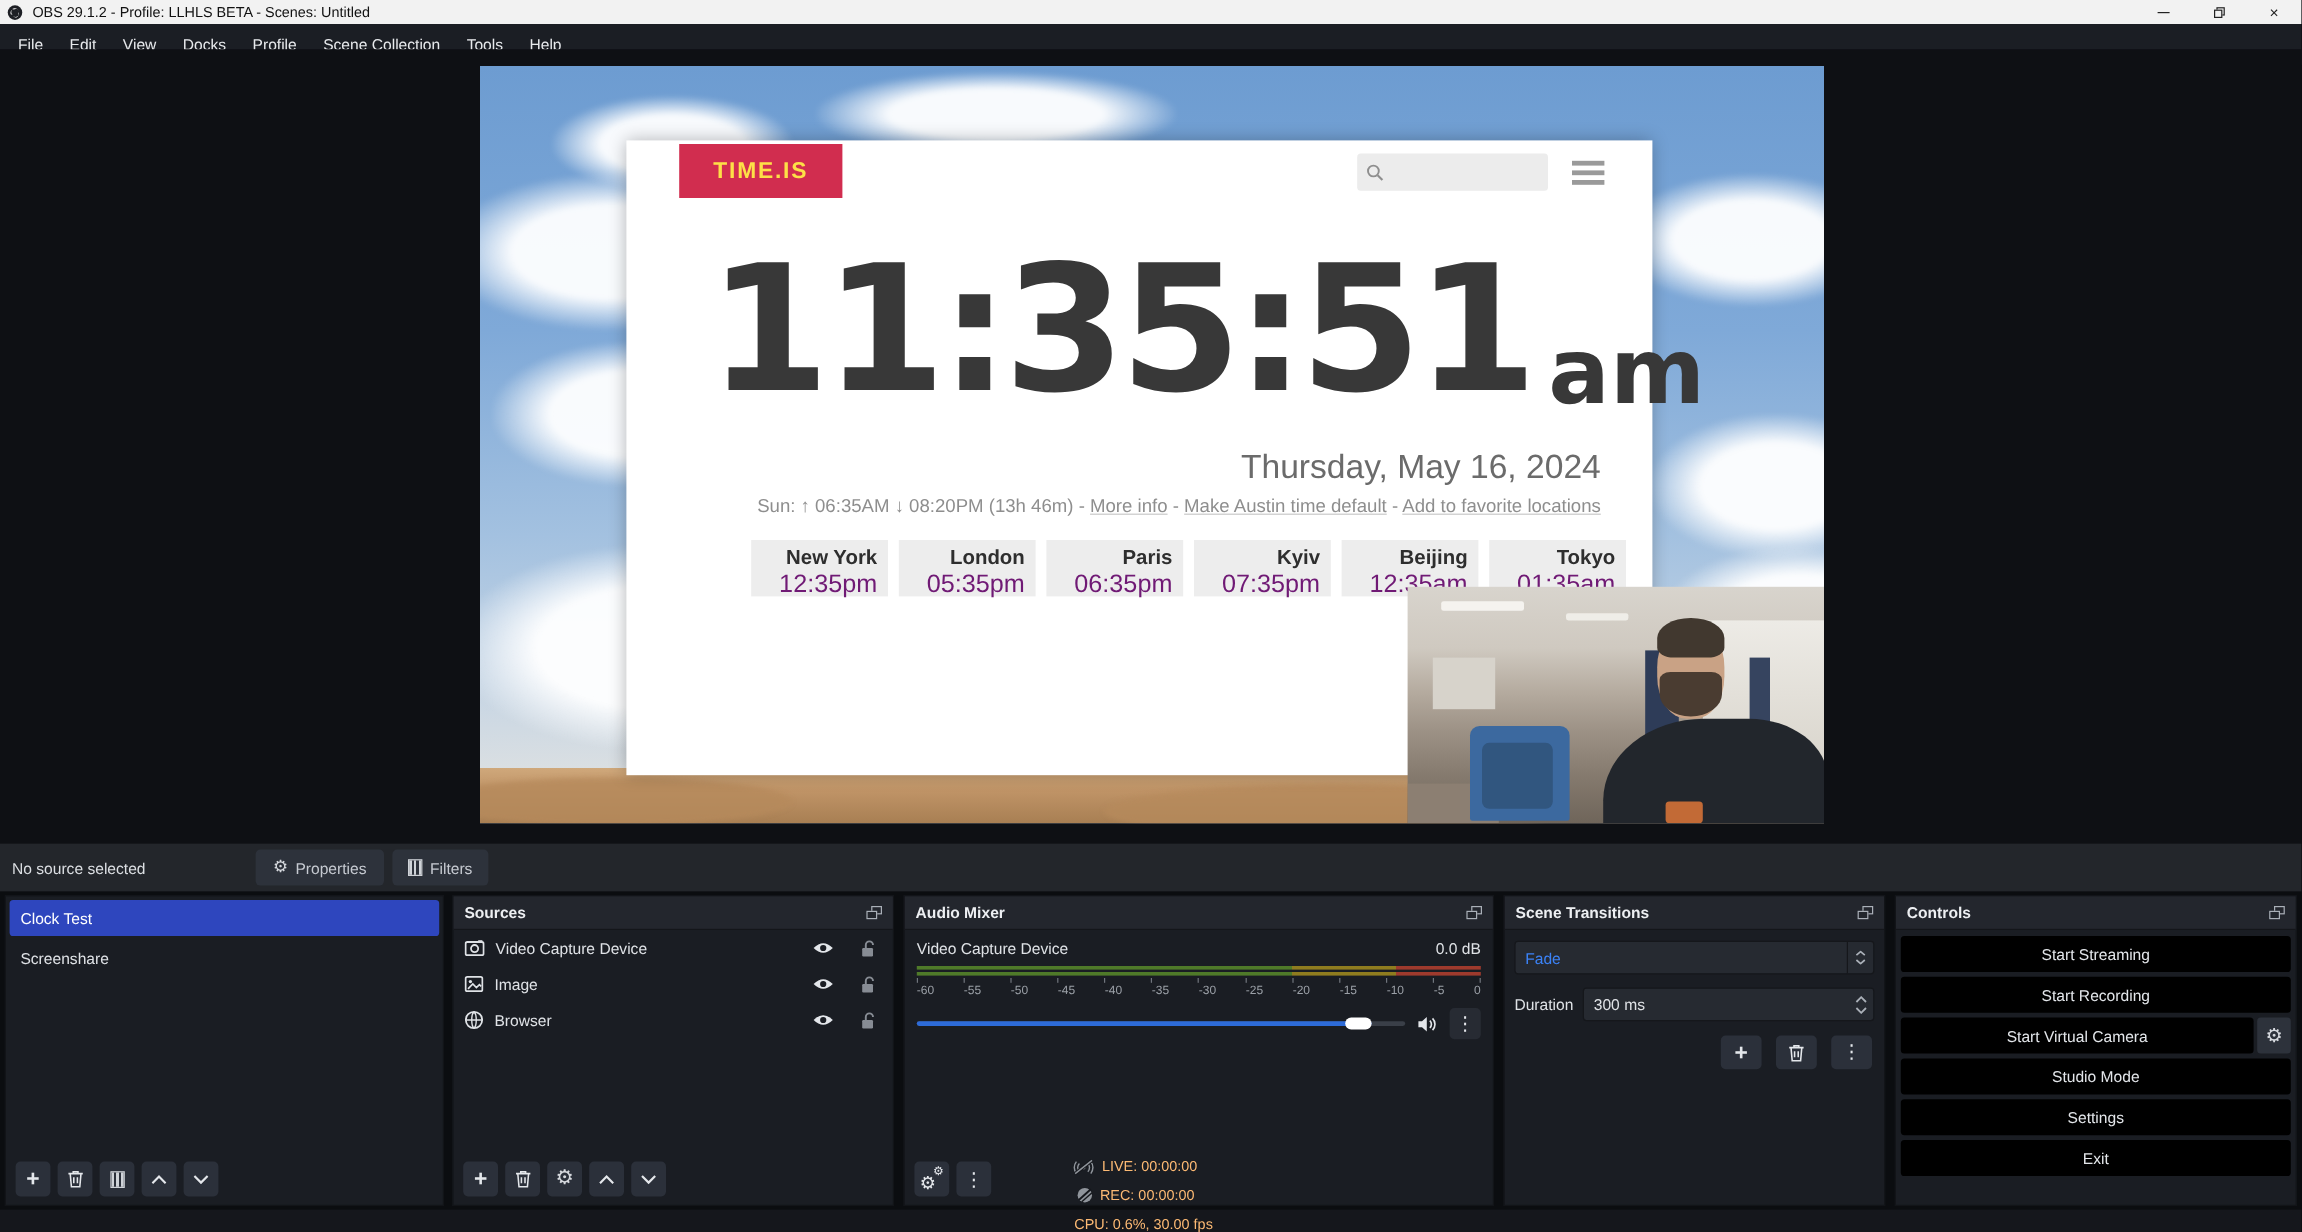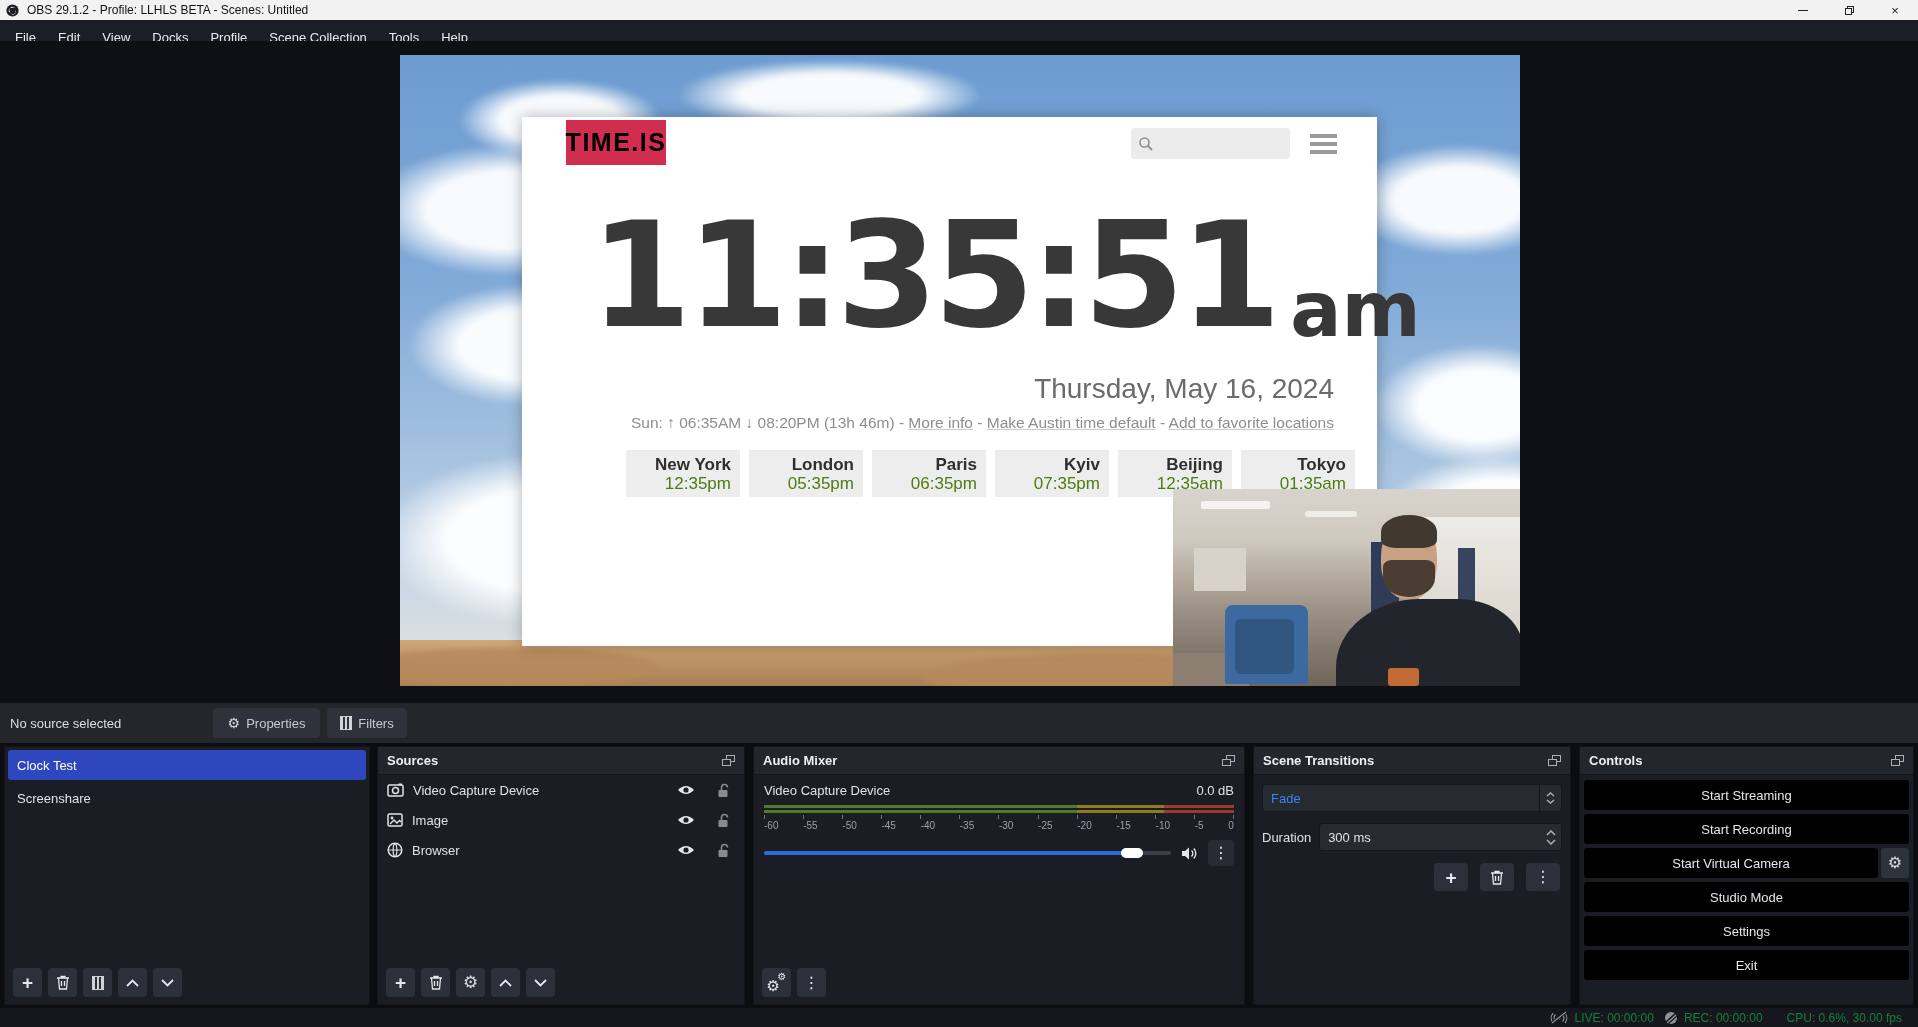--- a/index.html
+++ b/index.html
@@ -26,39 +26,39 @@
   .canvas { position:absolute; left:0; top:41px; width:1918px; height:662px; background:#0e1014; overflow:hidden; }
   .video { position:absolute; left:400px; top:14px; width:1120px; height:631px; overflow:hidden;
            background:linear-gradient(180deg,#6d9cd1 0%,#7fa9d8 35%,#a3c1e0 62%,#c6d5e4 82%,#dadfe2 93%); }
   .cloud { position:absolute; background:radial-gradient(ellipse at center, rgba(255,255,255,.95) 0 42%, rgba(255,255,255,0) 72%); filter:blur(2px); }
   .desert { position:absolute; left:0; top:585px; width:1120px; height:46px;
             background:linear-gradient(180deg,#cfa87b 0%,#c09467 40%,#a87f53 100%); }
   .dune { position:absolute; background:#b68a5c; border-radius:50%; filter:blur(2px); opacity:.8; }
 
   
   .page { position:absolute; left:122px; top:62px; width:855px; height:529px; background:#ffffff; box-shadow:0 0 14px rgba(0,0,0,.28); }
-  .ti-logo { position:absolute; left:44px; top:3px; width:100px; height:45px; background:#d12d4f; color:#000000;
-             display:flex; align-items:center; justify-content:center; font-size:25px; font-weight:bold; letter-spacing:1.5px; }
+  .ti-logo { position:absolute; left:44px; top:3px; width:136px; height:45px; background:#d12d4f; color:#fde047;
+             display:flex; align-items:center; justify-content:center; font-size:19px; font-weight:bold; letter-spacing:1.5px; }
   .ti-search { position:absolute; left:609px; top:11px; width:159px; height:31px; background:#ececec; border-radius:3px;
                display:flex; align-items:center; padding-left:7px; }
   .ti-search input { border:none; background:transparent; outline:none; width:120px; font-size:13px; }
   .ti-burger { position:absolute; left:788px; top:17px; width:27px; }
   .ti-burger div { height:4px; background:#9a9a9a; margin-bottom:4px; }
   .ti-heading { position:absolute; left:44px; top:64px; font-size:33px; color:#3c3c3c; letter-spacing:.2px; }
   .ti-heading b { color:#222; }
   .ti-clockrow { position:absolute; left:68px; top:94px; display:flex; align-items:flex-end; color:#383838; font-family:"DejaVu Sans",sans-serif; }
   .ti-clock { font-size:146px; font-weight:bold; line-height:.88; letter-spacing:-5px; }
   .ti-ampm { font-size:76px; font-weight:bold; line-height:.78; margin-left:14px; }
   .ti-date { position:absolute; right:43px; top:256px; font-size:28px; color:#6b6b6b; }
   .ti-sunline { position:absolute; right:43px; top:297px; font-size:15.5px; color:#8e8e8e; white-space:pre; }
   .ti-sunline .lnk { text-decoration:underline; text-decoration-color:#c9c9c9; }
   .ti-cities { position:absolute; left:104px; top:333px; display:flex; gap:9px; }
   .ti-citybox { width:114px; height:47px; background:#ededed; text-align:right; padding:5px 9px 0 0; }
   .ti-cityname { font-size:17px; font-weight:bold; color:#2e2e2e; line-height:1.15; }
-  .ti-citytime { font-size:17px; color:#4d7c0f; line-height:1.1; }
+  .ti-citytime { font-size:21px; color:#701a75; line-height:1.1; }
 
   
   .webcam { position:absolute; left:773px; top:434px; width:347px; height:197px; overflow:hidden;
             background:linear-gradient(180deg,#d8d4cd 0%,#cfc9c0 26%,#b4aa9e 45%,#9b9084 62%,#857a6e 80%,#6f655a 100%); }
   .wc-light1 { position:absolute; left:8%; top:6%; width:20%; height:4%; background:#f5f3ef; border-radius:2px; }
   .wc-light2 { position:absolute; left:38%; top:11%; width:15%; height:3%; background:#efede8; border-radius:2px; }
   .wc-window { position:absolute; right:0; top:14%; width:29%; height:62%; background:linear-gradient(180deg,#edebe6,#d9d5cc); }
   .wc-window2 { position:absolute; left:6%; top:30%; width:15%; height:22%; background:#d7d3cb; }
   .wc-pillar { position:absolute; left:57%; top:27%; width:8%; height:42%; background:#2e3c58; }
   .wc-pillar2 { position:absolute; right:13%; top:30%; width:5%; height:34%; background:#36445f; }
@@ -145,21 +145,21 @@
   .tr-btn { width:34px; height:28px; background:#2b303a; border-radius:4px; display:flex; align-items:center; justify-content:center; color:#e4e7eb; }
 
   
   .ctl-wrap { padding:5px 4px 0 4px; display:flex; flex-direction:column; gap:4px; }
   .ctl-btn { height:30px; background:#000000; border-radius:3px; display:flex; align-items:center; justify-content:center; font-size:13px; color:#e3e6ea; }
   .ctl-vrow { display:flex; gap:3px; }
   .ctl-vrow .main { flex:1 1 auto; }
   .ctl-gearbtn { width:28px; height:30px; background:#2d323b; border-radius:3px; display:flex; align-items:center; justify-content:center; }
 
   
-  .statusbar { position:absolute; left:0; top:1008px; width:1918px; height:19px; background:#15171c; display:flex; align-items:center; justify-content:flex-end; gap:10px; padding-right:16px; font-size:12px; color:#15803d; }
+  .statusbar { position:absolute; left:0; top:1008px; width:1918px; height:19px; background:#15171c; display:flex; align-items:center; justify-content:flex-end; gap:10px; padding-right:26px; font-size:12px; color:#fdba74;flex-direction:column; }
   .sb-group { display:flex; align-items:center; gap:6px; }
   .sb-ico { color:#8f949b; display:flex; }
   .sb-cpu { margin-left:14px; }
 </style>
 </head>
 <body>
 
 <div id="app">
 
   <div class="titlebar">

